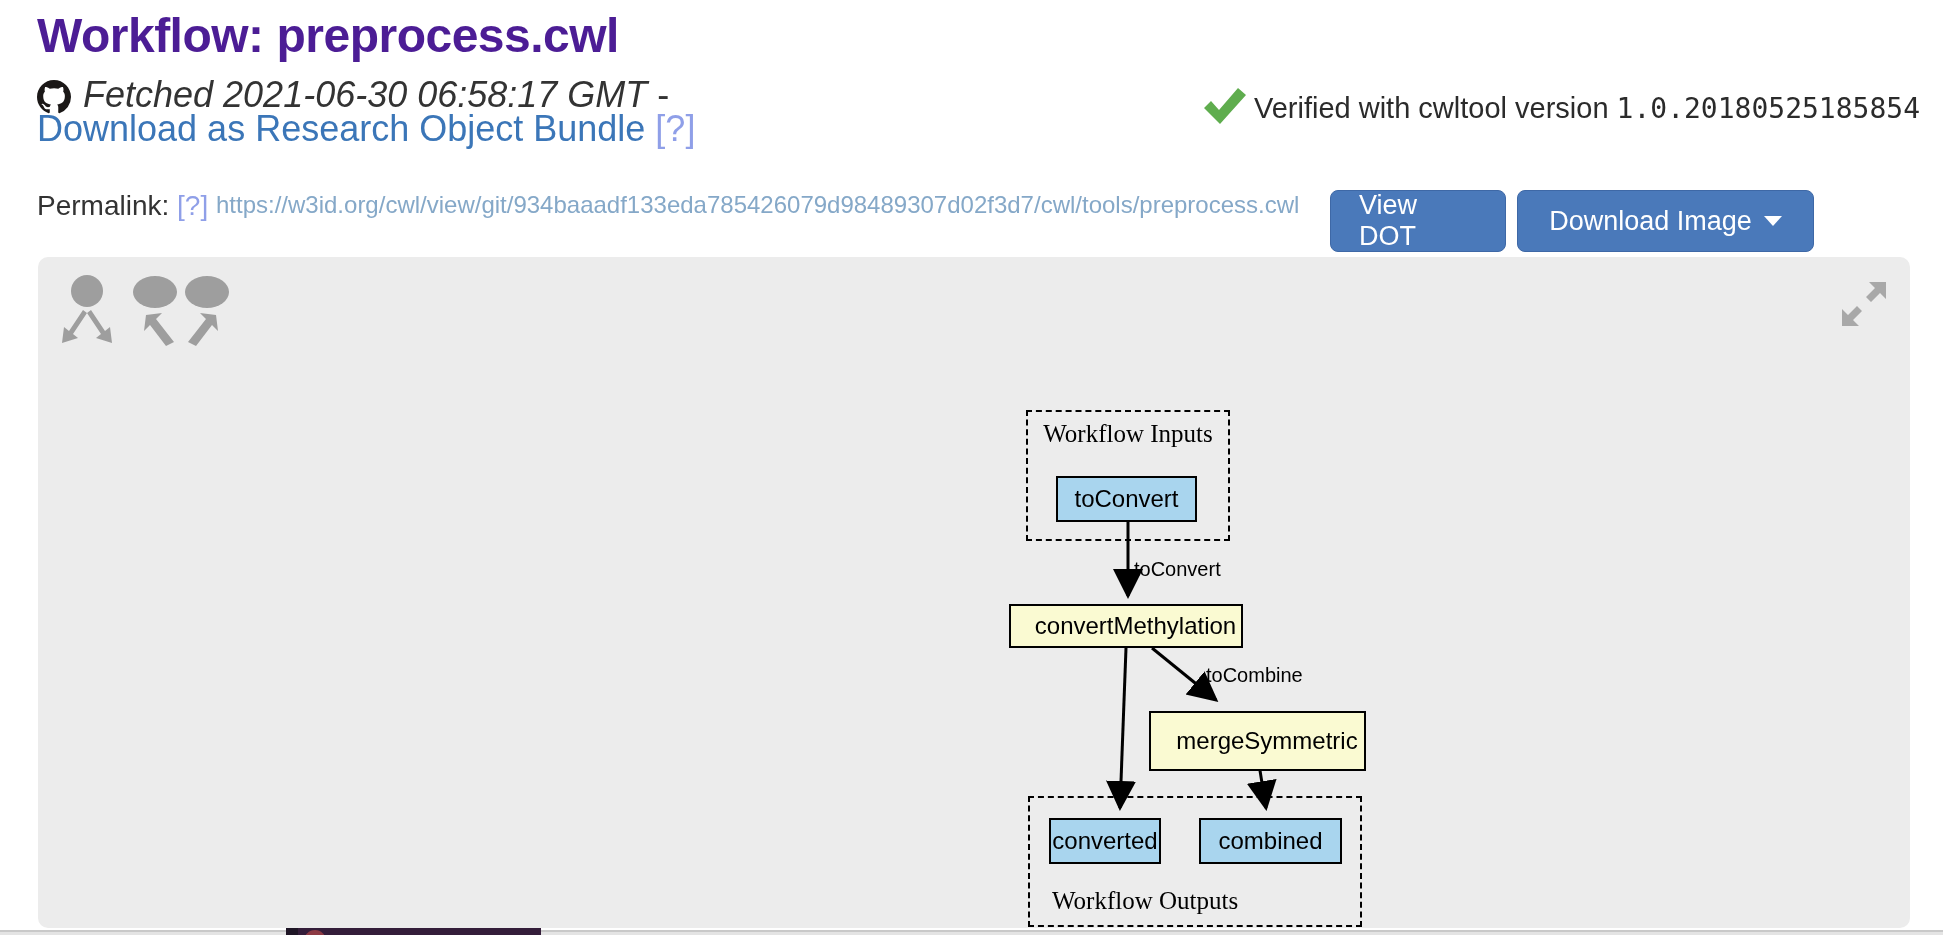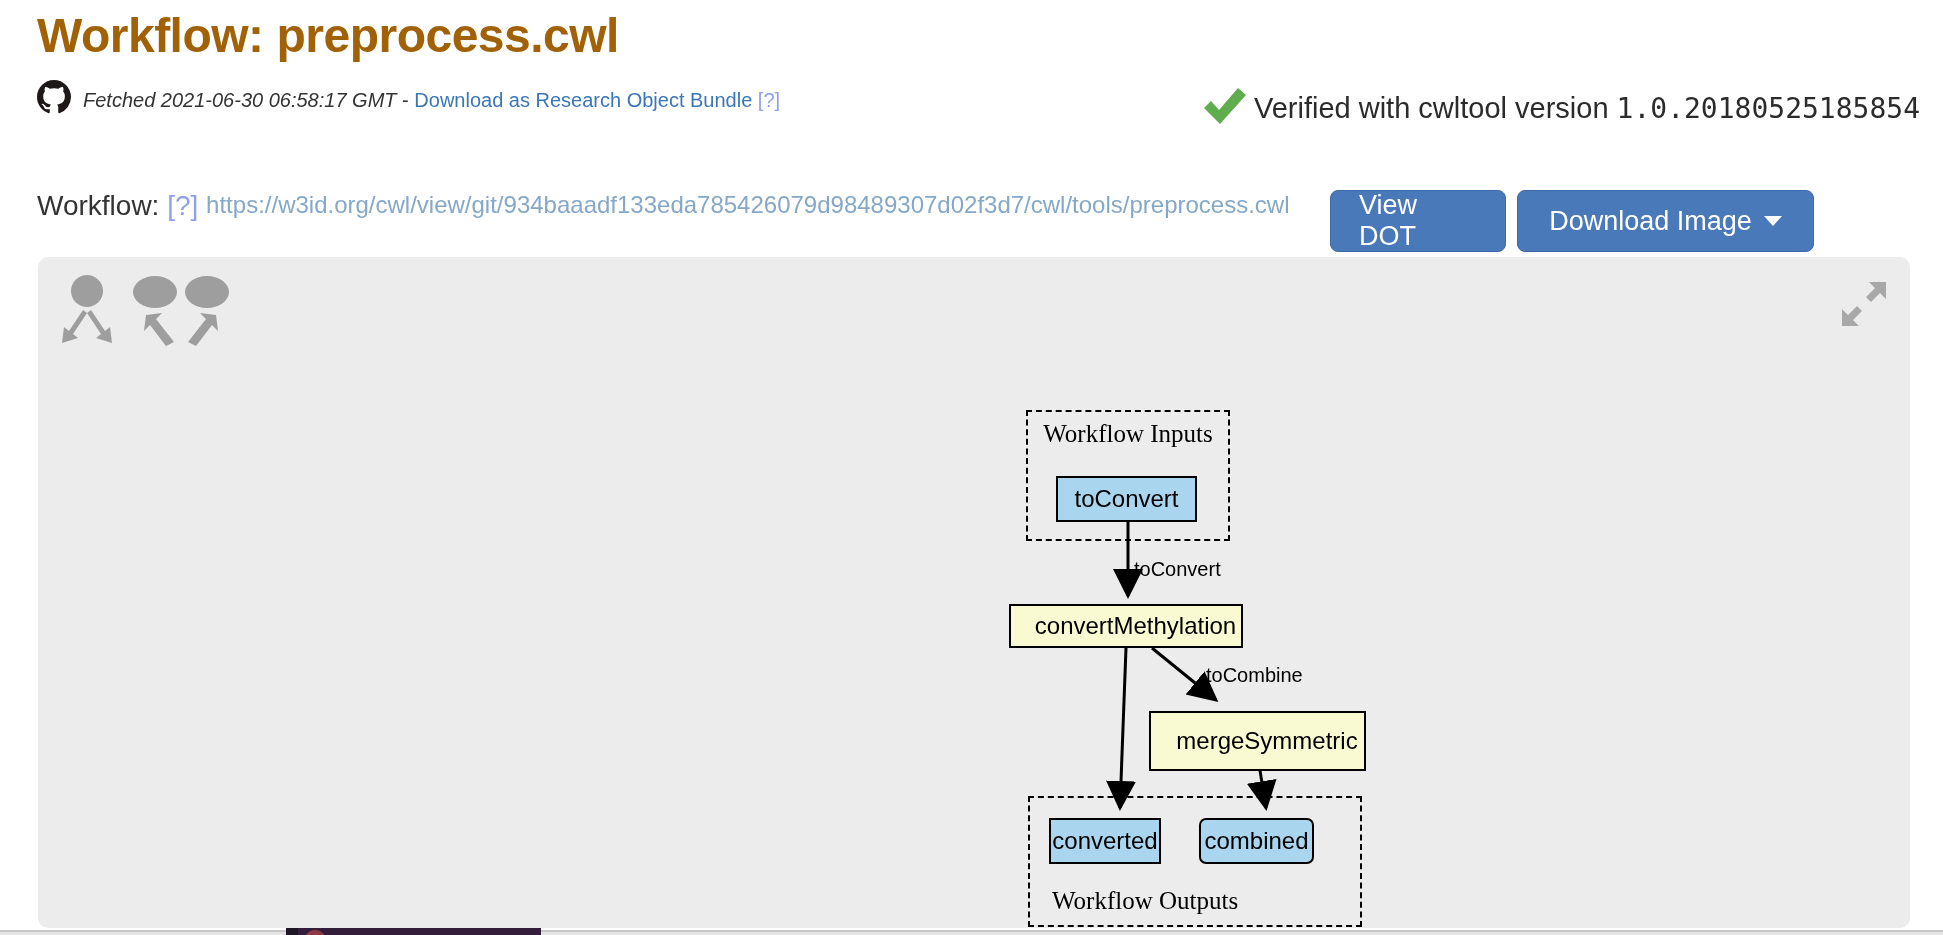--- a/index.html
+++ b/index.html
@@ -12,29 +12,29 @@
     overflow: hidden;
     background: #fff;
   }
 
   
   .page-title {
     position: absolute;
     left: 37px; top: 8px;
     font-size: 48px;
     font-weight: bold;
-    color: #a16207;
+    color: #4c1d95;
     letter-spacing: -0.5px;
   }
   .meta-block {
     position: absolute;
     left: 37px; top: 80px;
     width: 780px;
-    font-size: 20px;
-    line-height: 38px;
+    font-size: 36px;
+    line-height: 30px;
     color: #333;
   }
   .meta-block .gh-icon {
     display: inline-block;
     width: 34px; height: 34px;
     vertical-align: -7px;
     margin-right: 12px;
   }
   .fetched-text { font-style: italic; }
   a.link-blue { color: #3b76b8; text-decoration: none; }
@@ -196,21 +196,21 @@
 
   <div class="verified-row">
     <span class="check-icon">
       <svg viewBox="0 0 46 40" width="46" height="40">
         <path d="M2 22 L9 15 L17 24 L36 2 L44 9 L18 38 Z" fill="#5fad4e"></path>
       </svg>
     </span><span>Verified with cwltool version </span><span class="verified-version">1.0.20180525185854</span>
   </div>
 
   <div class="permalink-row">
-    <span>Workflow: </span><a href="#" class="help-badge">[?]</a>
+    <span>Permalink: </span><a href="#" class="help-badge">[?]</a>
     <a href="#" class="permalink-url">https://w3id.org/cwl/view/git/934baaadf133eda785426079d98489307d02f3d7/cwl/tools/preprocess.cwl</a>
   </div>
 
   <div class="btn" id="btn-view-dot">
     <span>View DOT</span>
   </div>
   <div class="btn" id="btn-download-image">
     <span>Download Image</span>
     <span class="caret"></span>
   </div>
@@ -256,21 +256,21 @@
   </div>
 
   <div class="gv-group" style="left:1028px; top:796px; width:334px; height:131px;">
     <div class="gv-group-label" id="outputs-group-label">Workflow Outputs</div>
   </div>
 
   <div class="gv-node input-node" style="left:1056px; top:476px; width:141px; height:46px;">toConvert</div>
   <div class="gv-node step-node" style="left:1009px; top:604px; width:234px; height:44px;">convertMethylation</div>
   <div class="gv-node step-node" style="left:1149px; top:711px; width:217px; height:60px;">mergeSymmetric</div>
   <div class="gv-node output-node" style="left:1049px; top:818px; width:112px; height:46px;">converted</div>
-  <div class="gv-node output-node" style="left:1199px; top:818px; width:115px; height:46px;border-radius:7px;">combined</div>
+  <div class="gv-node output-node" style="left:1199px; top:818px; width:143px; height:46px;">combined</div>
 
   <div class="edge-label" style="left:1134px; top:558px;">toConvert</div>
   <div class="edge-label" style="left:1206px; top:664px;">toCombine</div>
 
   <div class="bottom-bar"></div>
   <div class="bottom-thumb">
     <span class="thumb-cap"></span>
     <span class="thumb-dot"></span>
   </div>
 

